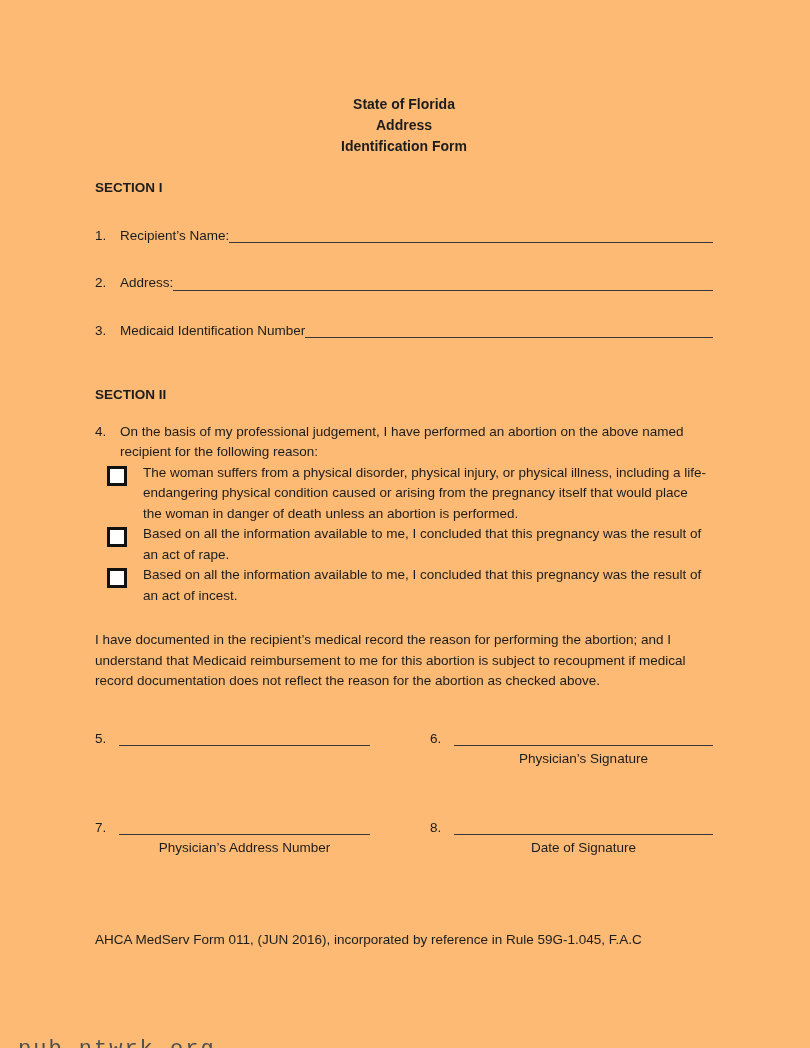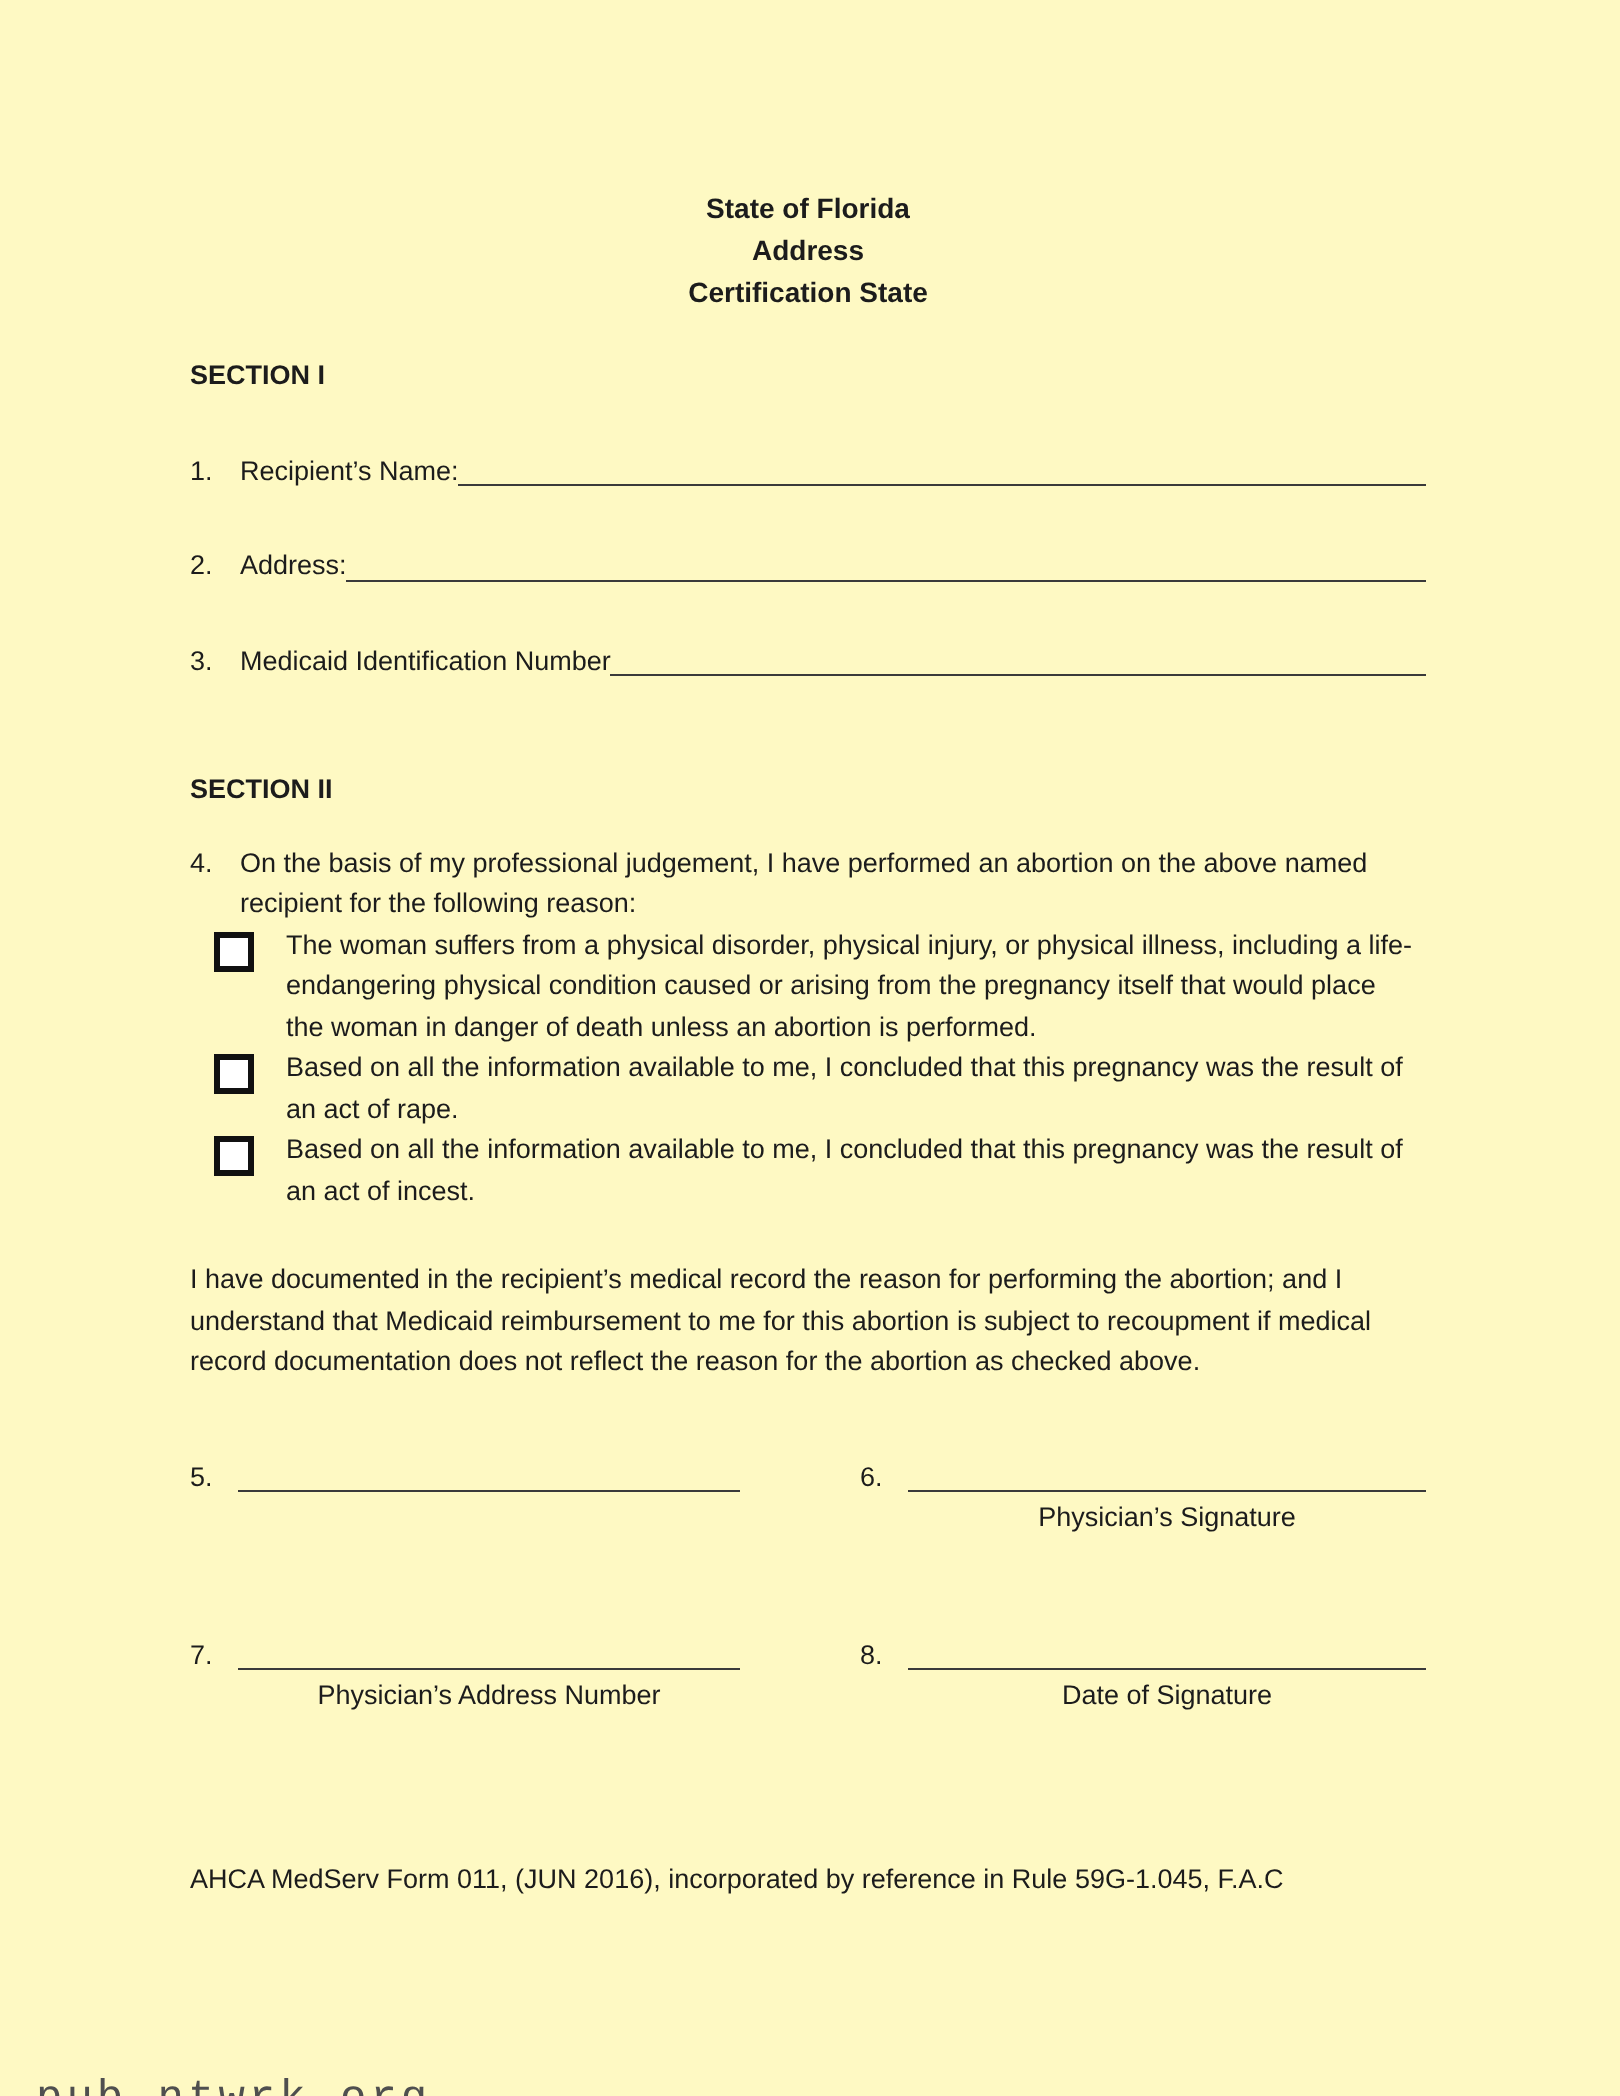--- a/index.html
+++ b/index.html
@@ -1,21 +1,21 @@
 <!DOCTYPE html>
 <html><head>
 <meta charset="utf-8">
 <style>
   * { margin:0; padding:0; box-sizing:border-box; }
   html,body { background:#e8e8e8; }
   body { font-family:"Liberation Sans", sans-serif; }
   .page {
     position:relative;
     width:810px; height:1048px;
-    background:#fef9c3;
+    background:#fdba74;
     color:#1c1c1c;
     font-size:13.5px;
     line-height:20.5px;
     overflow:hidden;
   }
   .content { position:absolute; left:95px; top:94px; width:618px; }
 
   .title-block { text-align:center; font-weight:bold; font-size:14px; line-height:21px; margin-bottom:20px; }
 
   .section-heading { font-weight:bold; margin-top:21px; margin-bottom:0; }
@@ -57,21 +57,21 @@
 </style>
 </head>
 <body>
 
 <div class="page">
   <div class="content">
 
     <div class="title-block">
       <div>State of Florida</div>
       <div>Address</div>
-      <div>Certification State</div>
+      <div>Identification Form</div>
     </div>
 
     <div class="section-heading">SECTION I</div>
 
     <div class="field-row">
       <span class="field-num">1.</span>
       <span class="field-label">Recipient’s Name:</span>
       <div class="blank"></div>
     </div>
 

